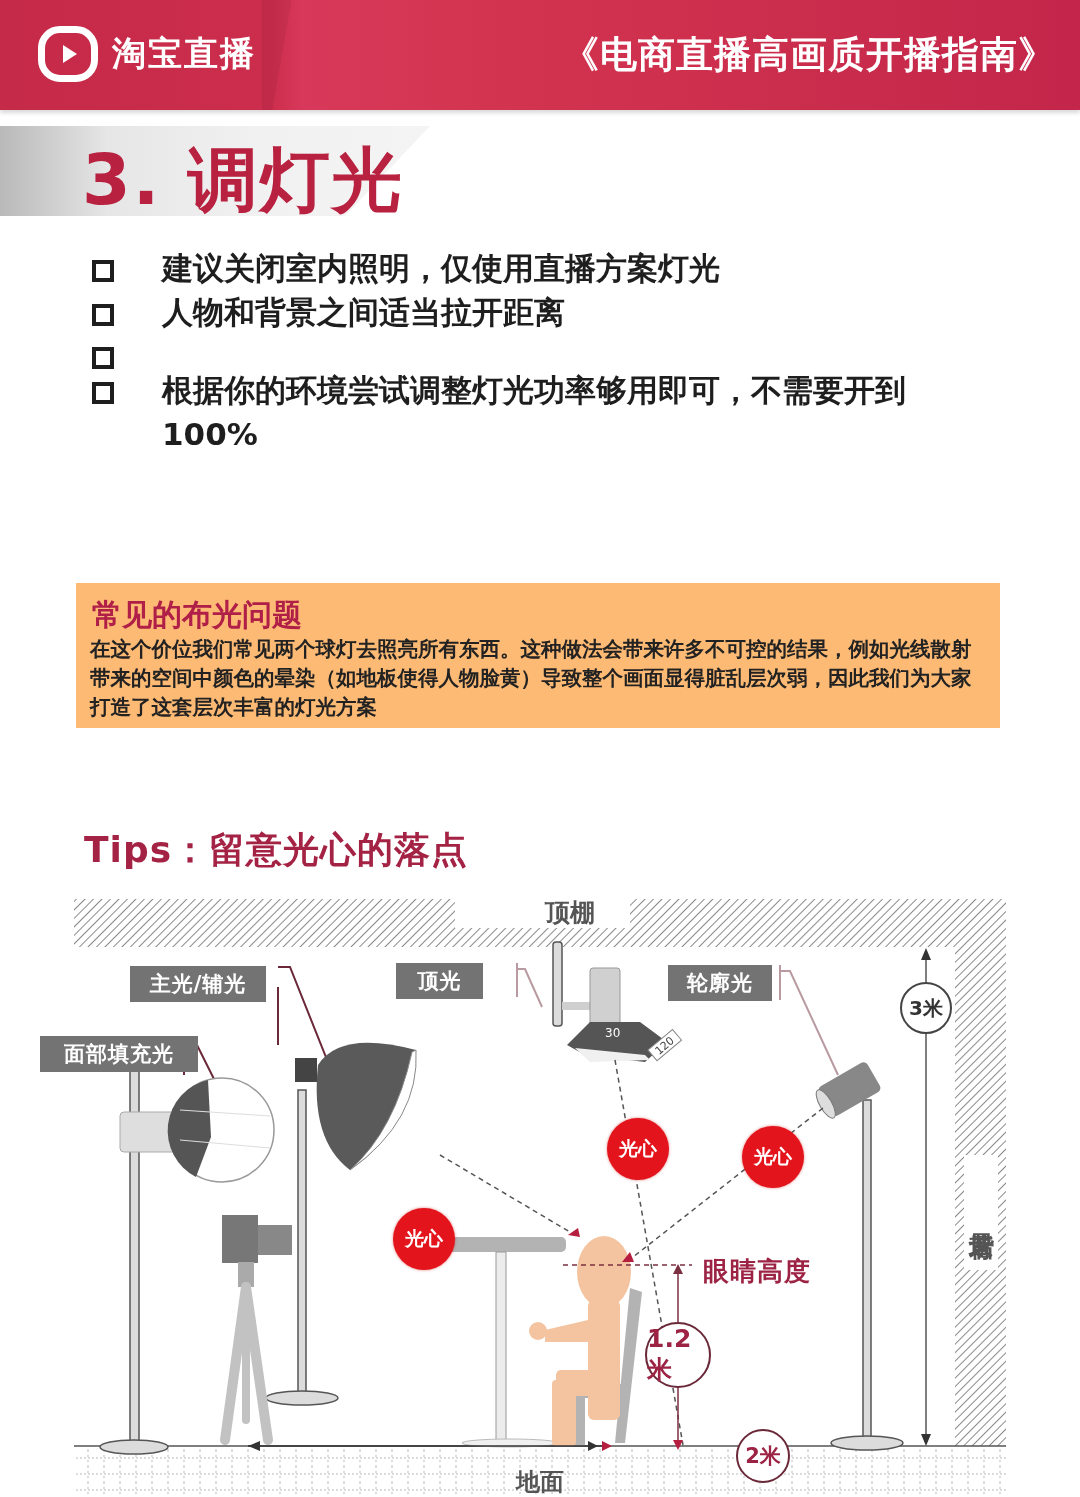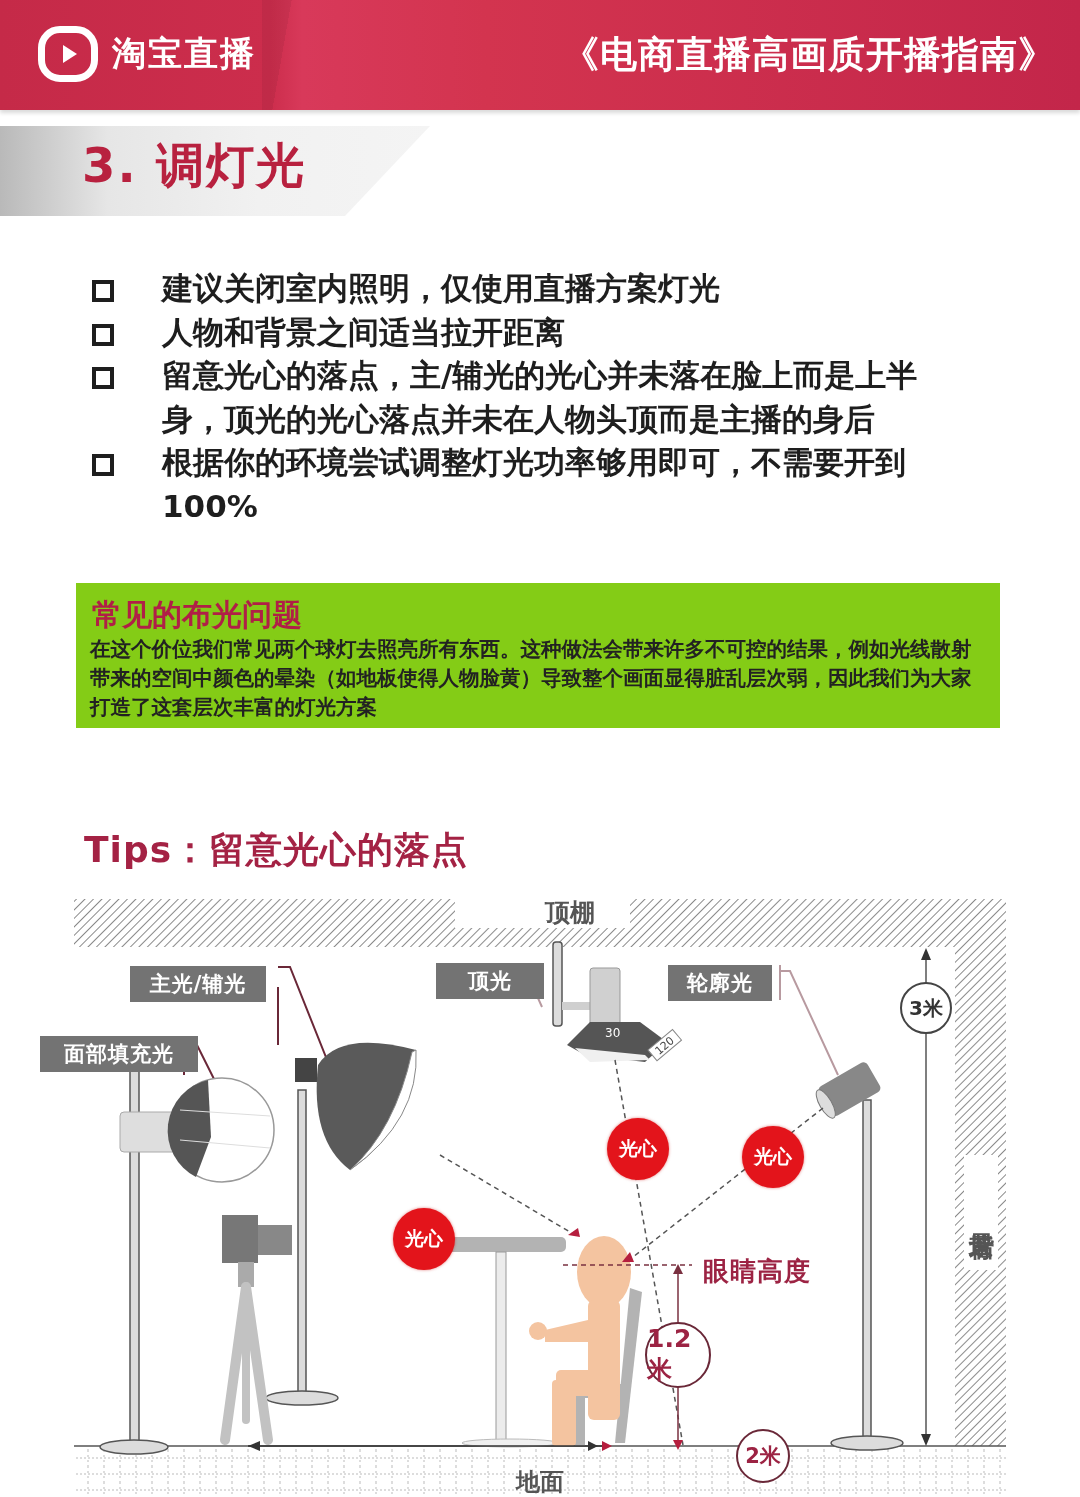--- a/index.html
+++ b/index.html
@@ -33,30 +33,30 @@
   .icon-cam .lens { position: absolute; left: 11px; top: 12px; width: 16px; height: 16px; border: 4px solid #fff; border-radius: 50%; }
   .icon-cam .tri { position: absolute; left: 40px; top: 10px; width: 0; height: 0; border-right: 12px solid #fff; border-top: 10px solid transparent; border-bottom: 10px solid transparent; }
   .guide-title { position: absolute; left: 562px; top: 30px; font-size: 37px; font-weight: bold; color: #fff; letter-spacing: 1px; }
 
   
   .section-band {
     position: absolute; left: 0; top: 126px; width: 430px; height: 90px;
     background: linear-gradient(90deg, #b9b9b9 0%, #e6e6e6 25%, #f1f1f1 60%, #f4f4f4 100%);
     clip-path: polygon(0 0, 100% 0, 345px 100%, 0 100%);
   }
-  .section-title { position: absolute; left: 82px; top: 134px; font-size: 48px; font-weight: bold; color: #b8213f; letter-spacing: 2px; }
-
-  
-  .bullets { position: absolute; left: 92px; top: 247px; width: 900px; margin-top: 20px; }
+  .section-title { position: absolute; left: 82px; top: 134px; font-size: 70px; font-weight: bold; color: #b8213f; letter-spacing: 2px; }
+
+  
+  .bullets { position: absolute; left: 92px; top: 247px; width: 900px; }
   .bullet { display: flex; align-items: flex-start; }
   .bullet-box { width: 22px; height: 22px; border: 4px solid #1e1e1e; margin-top: 13px; flex-shrink: 0; }
   .bullet-text { margin-left: 48px; font-size: 31px; line-height: 43.5px; font-weight: bold; color: #1e1e1e; width: 800px; }
 
   
-  .problem-box { position: absolute; left: 76px; top: 583px; width: 924px; height: 145px; background: #84cc16; }
+  .problem-box { position: absolute; left: 76px; top: 583px; width: 924px; height: 145px; background: #fdba74; }
   .problem-title { position: absolute; left: 16px; top: 12px; font-size: 30px; font-weight: bold; color: #b01f47; }
   .problem-text { position: absolute; left: 14px; top: 52px; width: 900px; font-size: 20.5px; line-height: 29px; font-weight: bold; color: #222; }
 
   
   .tips-title { position: absolute; left: 84px; top: 826px; font-size: 36px; font-weight: bold; color: #a42244; letter-spacing: 1px; }
 
   
   .diagram { position: absolute; left: 0; top: 890px; width: 1080px; height: 607px; }
   .diagram svg { position: absolute; left: 0; top: 0; }
   .tag {
@@ -103,21 +103,20 @@
   <div class="bullet">
     <div class="bullet-box"></div>
     <div class="bullet-text">建议关闭室内照明，仅使用直播方案灯光</div>
   </div>
   <div class="bullet">
     <div class="bullet-box"></div>
     <div class="bullet-text">人物和背景之间适当拉开距离</div>
   </div>
   <div class="bullet">
     <div class="bullet-box"></div>
-    <div class="bullet-text">留意光心的落点，主/辅光的光心并未落在脸上而是上半身，顶光的光心落点并未在人物头顶而是主播的身后</div>
   </div>
   <div class="bullet">
     <div class="bullet-box"></div>
     <div class="bullet-text">根据你的环境尝试调整灯光功率够用即可，不需要开到100%</div>
   </div>
 </div>
 
 <div class="problem-box">
   <div class="problem-title">常见的布光问题</div>
   <div class="problem-text">在这个价位我们常见两个球灯去照亮所有东西。这种做法会带来许多不可控的结果，例如光线散射带来的空间中颜色的晕染（如地板使得人物脸黄）导致整个画面显得脏乱层次弱，因此我们为大家打造了这套层次丰富的灯光方案</div>
@@ -228,21 +227,21 @@
     <polygon points="248,556 260,551 260,561" fill="#333"></polygon>
     <polygon points="598,556 588,551 588,561" fill="#333"></polygon>
     <polygon points="612,556 602,551 602,561" fill="#b51e3e"></polygon>
   </svg>
 
   <div class="hatch-label lbl-ceiling">顶棚</div>
   <div class="hatch-label lbl-wall">背景墙</div>
   <div class="hatch-label lbl-floor">地面</div>
 
   <div class="tag" style="left:130px; top:76px; width:136px;">主光/辅光</div>
-  <div class="tag" style="left:436px; top:73px; width:108px;">顶光</div>
+  <div class="tag" style="left:396px; top:73px; width:87px;">顶光</div>
   <div class="tag" style="left:668px; top:75px; width:104px;">轮廓光</div>
   <div class="tag" style="left:40px; top:146px; width:158px;">面部填充光</div>
 
   <div class="guangxin" style="left:393px; top:318px;">光心</div>
   <div class="guangxin" style="left:607px; top:228px;">光心</div>
   <div class="guangxin" style="left:742px; top:236px;">光心</div>
 
   <div class="measure measure-3m">3米</div>
   <div class="measure measure-12">1.2米</div>
   <div class="measure measure-2m">2米</div>

